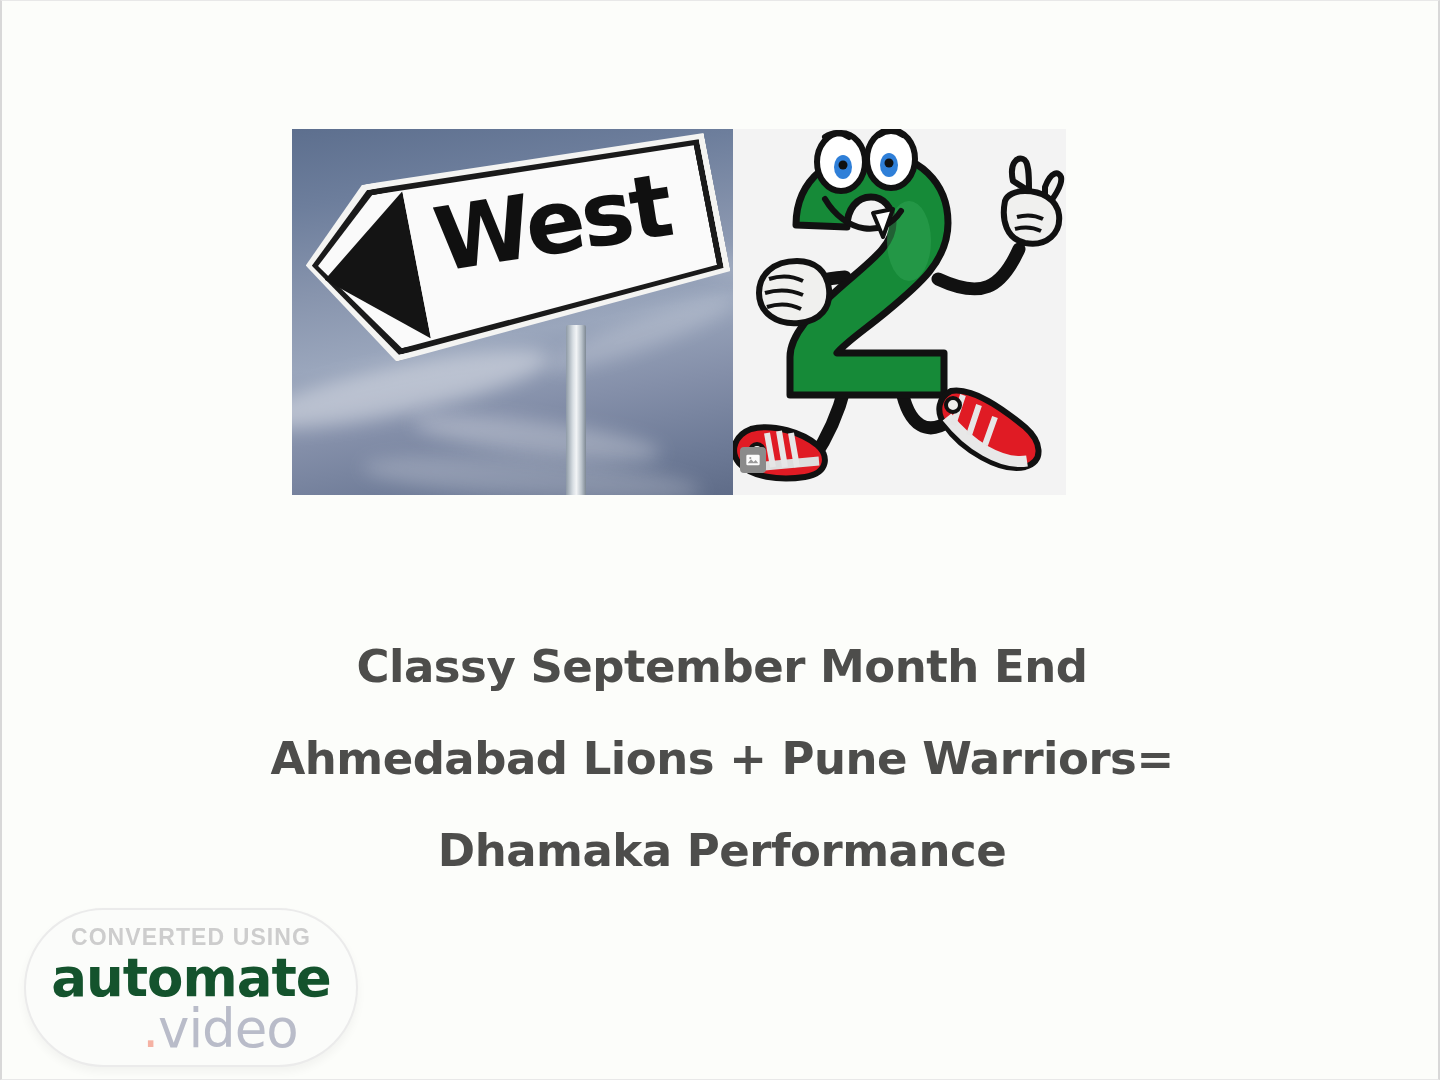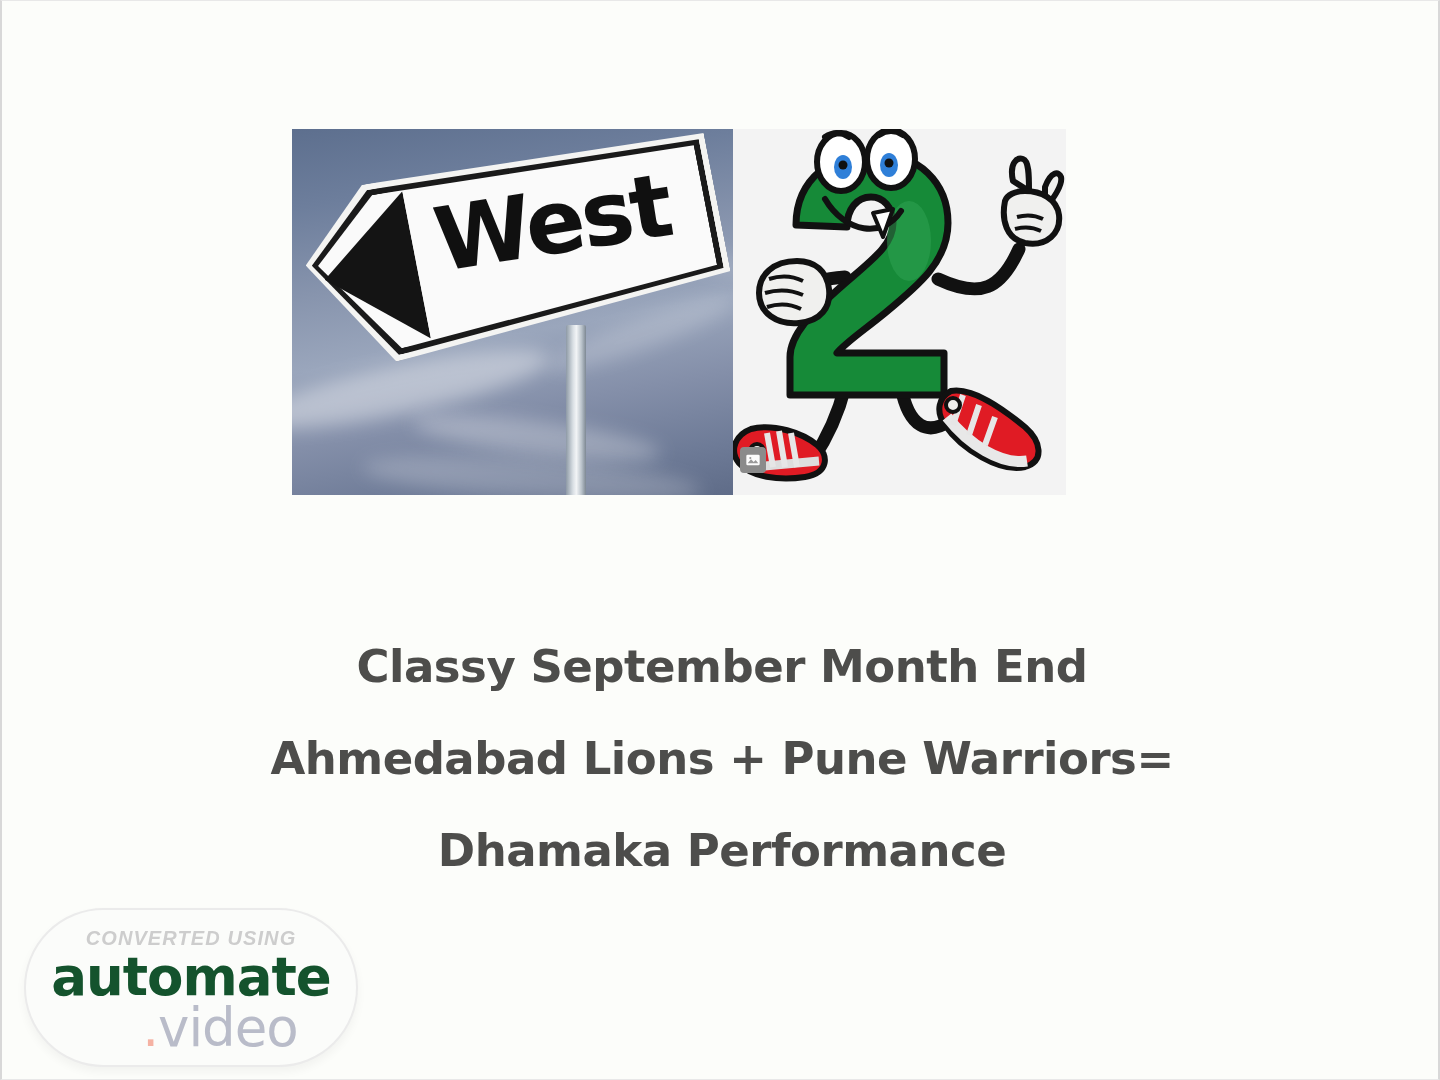--- a/index.html
+++ b/index.html
@@ -169,27 +169,26 @@
     background: #fbfcfa;
     box-shadow: 0 5px 10px rgba(0,0,0,.045);
     display: flex;
     flex-direction: column;
     align-items: center;
     justify-content: center;
     padding-top: 6px;
   }
   #wm-kicker {
     font-family: "Liberation Sans", sans-serif;
-    font-size: 20px;
+    font-size: 23px;
     font-weight: 700;
     letter-spacing: 1.1px;
     color: #cdcdcd;
     line-height: 1;
     margin-bottom: 4px;
-    font-style: italic;
   }
   #wm-brand {
     font-family: "DejaVu Sans", sans-serif;
     font-size: 53px;
     font-weight: 700;
     color: #14532d;
     line-height: .96;
     letter-spacing: -1px;
   }
   #wm-domain {

